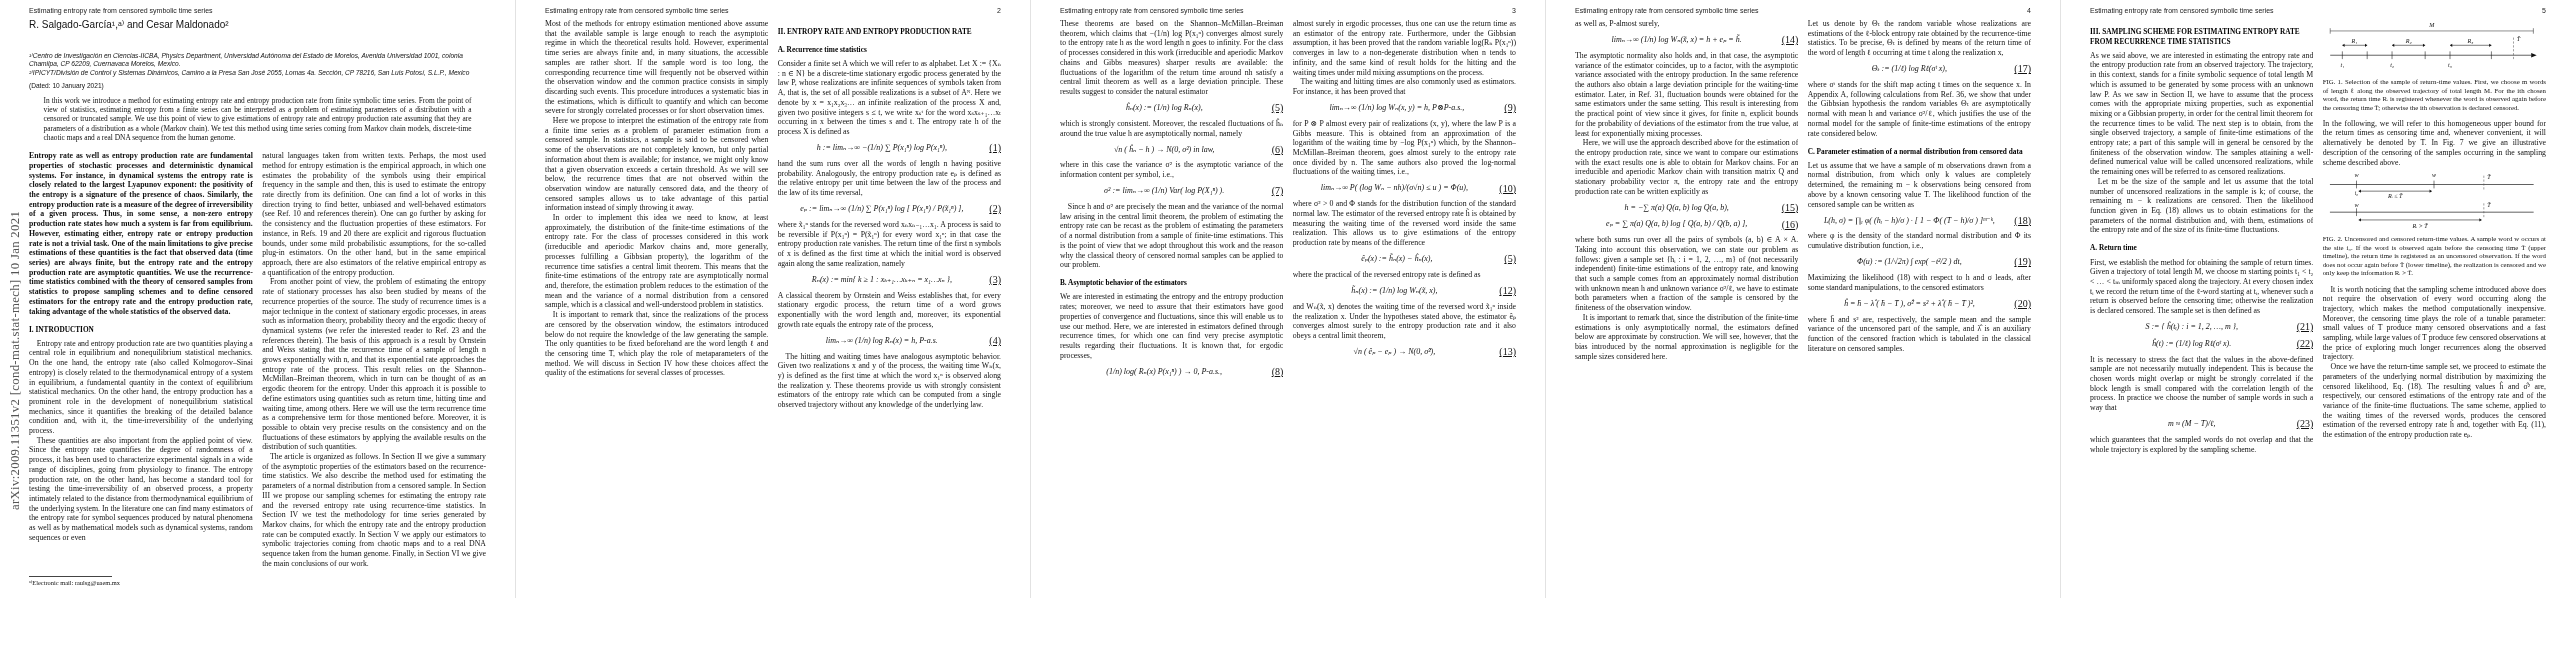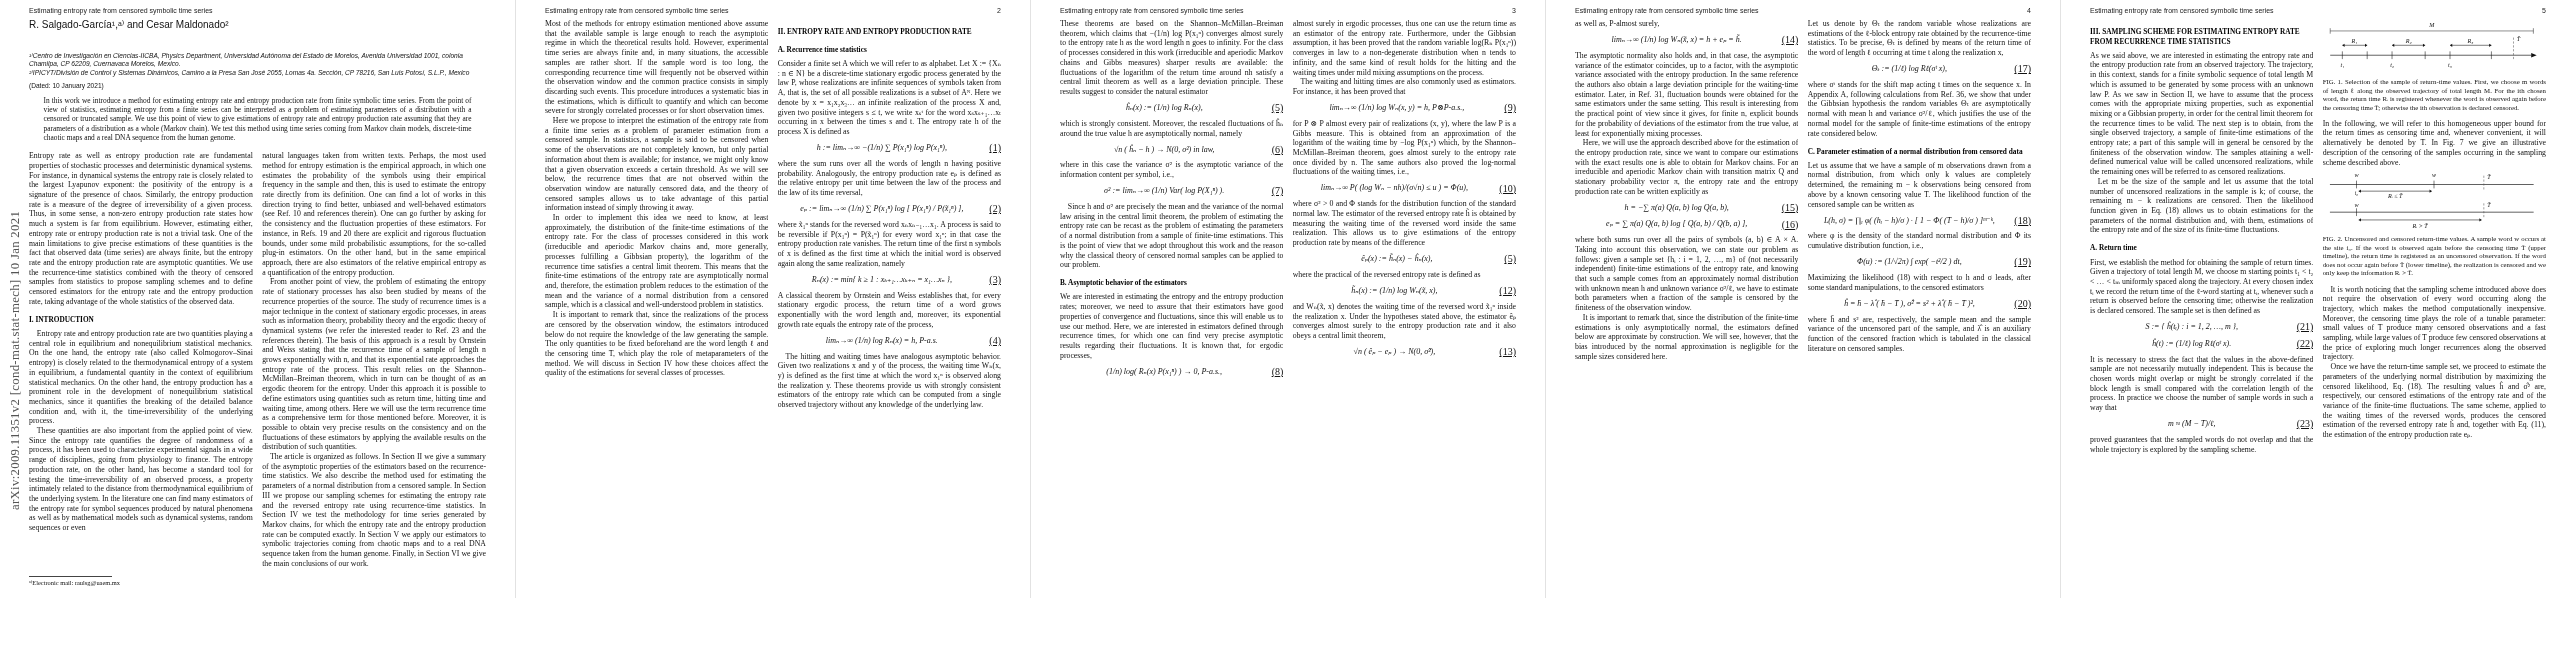--- a/index.html
+++ b/index.html
@@ -16,21 +16,21 @@
         line-height:14px;margin:12.2px 0 6.7px 0;color:#000;max-width:467px;}
   .fm-authors{font-family:"Liberation Sans","DejaVu Sans",sans-serif;font-size:10px;margin:0 0 22px 0;}
   .fm-affil{font-family:"Liberation Sans","DejaVu Sans",sans-serif;font-style:italic;font-size:6.6px;
         line-height:8px;margin:0 0 1.1px 0;color:#111;}
   .fm-date{font-family:"Liberation Sans","DejaVu Sans",sans-serif;font-size:6.6px;margin:3.9px 0 6.7px 0;}
   .fm-abstract{font-size:7.4px;line-height:9.3px;text-align:justify;margin:0 14.5px 9px 14.5px;}
   
   .cols{flex:1;min-height:0;display:flex;gap:9.4px;}
   .col{flex:1;min-width:0;overflow:hidden;}
   .bp{font-size:7.8px;line-height:9.7px;text-align:justify;text-indent:7.8px;margin:0;}
-  .bp.lead{font-weight:normal;text-indent:0;margin-bottom:1px;}
+  .bp.lead{font-weight:bold;text-indent:0;margin-bottom:1px;}
   .bp.noind{text-indent:0;}
   .sec,.subsec{font-family:Liberation Serif, serif;font-weight:bold;
         font-size:7.3px;line-height:9.2px;margin:8.3px 0 5px 0;color:#000;}
   .eq{display:flex;align-items:center;gap:3.3px;margin:5.6px 0;}
   .eqbody{flex:1;text-align:center;font-style:italic;font-size:8px;line-height:9.4px;}
   .eqnum{font-style:normal;font-size:10px;text-decoration:underline;}
   figure.fig{margin:2.2px 0 6.7px 0;}
   figure.fig svg{display:block;margin:0 auto;}
   figcaption{font-size:6.8px;line-height:8.5px;text-align:justify;margin-top:3.9px;color:#111;}
   .footnote{position:absolute;left:29px;bottom:11px;width:221px;font-size:6.4px;color:#111;}
@@ -82,21 +82,21 @@
             <p class="bp">It is important to remark that, since the realizations of the process are censored by the observation window, the estimators introduced below do not require the knowledge of the law generating the sample. The only quantities to be fixed beforehand are the word length ℓ and the censoring time T̄, which play the role of metaparameters of the method. We will discuss in Section IV how these choices affect the quality of the estimations for several classes of processes.</p>
           </div>
           <div class="col">
             <div class="sec">II. ENTROPY RATE AND ENTROPY PRODUCTION RATE</div>
             <div class="subsec">A. Recurrence time statistics</div>
             <p class="bp noind">Consider a finite set A which we will refer to as alphabet. Let X := {Xₙ : n ∈ N} be a discrete-time stationary ergodic process generated by the law P, whose realizations are infinite sequences of symbols taken from A, that is, the set of all possible realizations is a subset of Aᴺ. Here we denote by x = x₁x₂x₃… an infinite realization of the process X and, given two positive integers s ≤ t, we write xₛᵗ for the word xₛxₛ₊₁…xₜ occurring in x between the times s and t. The entropy rate h of the process X is defined as</p>
             <div class="eq">
               <span class="eqbody">h := limₙ→∞ −(1/n) ∑ P(x₁ⁿ) log P(x₁ⁿ),</span>
               <span class="eqnum">(1)</span>
             </div>
-            <p class="bp noind">where the sum runs over all the words of length n having positive probability. Analogously, the entropy production rate eₚ is defined as the relative entropy per unit time between the law of the process and the law of its time reversal,</p>
+            <p class="bp noind">hand the sum runs over all the words of length n having positive probability. Analogously, the entropy production rate eₚ is defined as the relative entropy per unit time between the law of the process and the law of its time reversal,</p>
             <div class="eq">
               <span class="eqbody">eₚ := limₙ→∞ (1/n) ∑ P(x₁ⁿ) log [ P(x₁ⁿ) / P(x̃₁ⁿ) ],</span>
               <span class="eqnum">(2)</span>
             </div>
             <p class="bp noind">where x̃₁ⁿ stands for the reversed word xₙxₙ₋₁…x₁. A process is said to be reversible if P(x₁ⁿ) = P(x̃₁ⁿ) for every word x₁ⁿ; in that case the entropy production rate vanishes. The return time of the first n symbols of x is defined as the first time at which the initial word is observed again along the same realization, namely</p>
             <div class="eq">
               <span class="eqbody">Rₙ(x) := min{ k ≥ 1 : xₖ₊₁…xₖ₊ₙ = x₁…xₙ },</span>
               <span class="eqnum">(3)</span>
             </div>
             <p class="bp noind">A classical theorem by Ornstein and Weiss establishes that, for every stationary ergodic process, the return time of a word grows exponentially with the word length and, moreover, its exponential growth rate equals the entropy rate of the process,</p>
@@ -238,21 +238,21 @@
             </div>
             <div class="eq">
               <span class="eqbody">ĥ(t) := (1/ℓ) log Rℓ(σᵗ x).</span>
               <span class="eqnum">(22)</span>
             </div>
             <p class="bp noind">It is necessary to stress the fact that the values in the above-defined sample are not necessarily mutually independent. This is because the chosen words might overlap or might be strongly correlated if the block length is small compared with the correlation length of the process. In practice we choose the number of sample words in such a way that</p>
             <div class="eq">
               <span class="eqbody">m ≈ (M − T̄)/ℓ,</span>
               <span class="eqnum">(23)</span>
             </div>
-            <p class="bp noind">proved guarantees that the sampled words do not overlap and that the whole trajectory is explored by the sampling scheme.</p>
+            <p class="bp noind">which guarantees that the sampled words do not overlap and that the whole trajectory is explored by the sampling scheme.</p>
           </div>
           <div class="col">
             <figure class="fig">
               <svg width="218" height="53" viewBox="0 0 392 96">
                 <line x1="8" y1="18" x2="376" y2="18" stroke="#333" stroke-width="1"></line>
                 <line x1="8" y1="13" x2="8" y2="23" stroke="#333"></line>
                 <line x1="376" y1="13" x2="376" y2="23" stroke="#333"></line>
                 <text x="192" y="11" font-size="11" font-style="italic" text-anchor="middle" fill="#111">M</text>
                 <line x1="8" y1="62" x2="372" y2="62" stroke="#111" stroke-width="1.2"></line>
                 <polygon points="372,58 382,62 372,66" fill="#111"></polygon>

